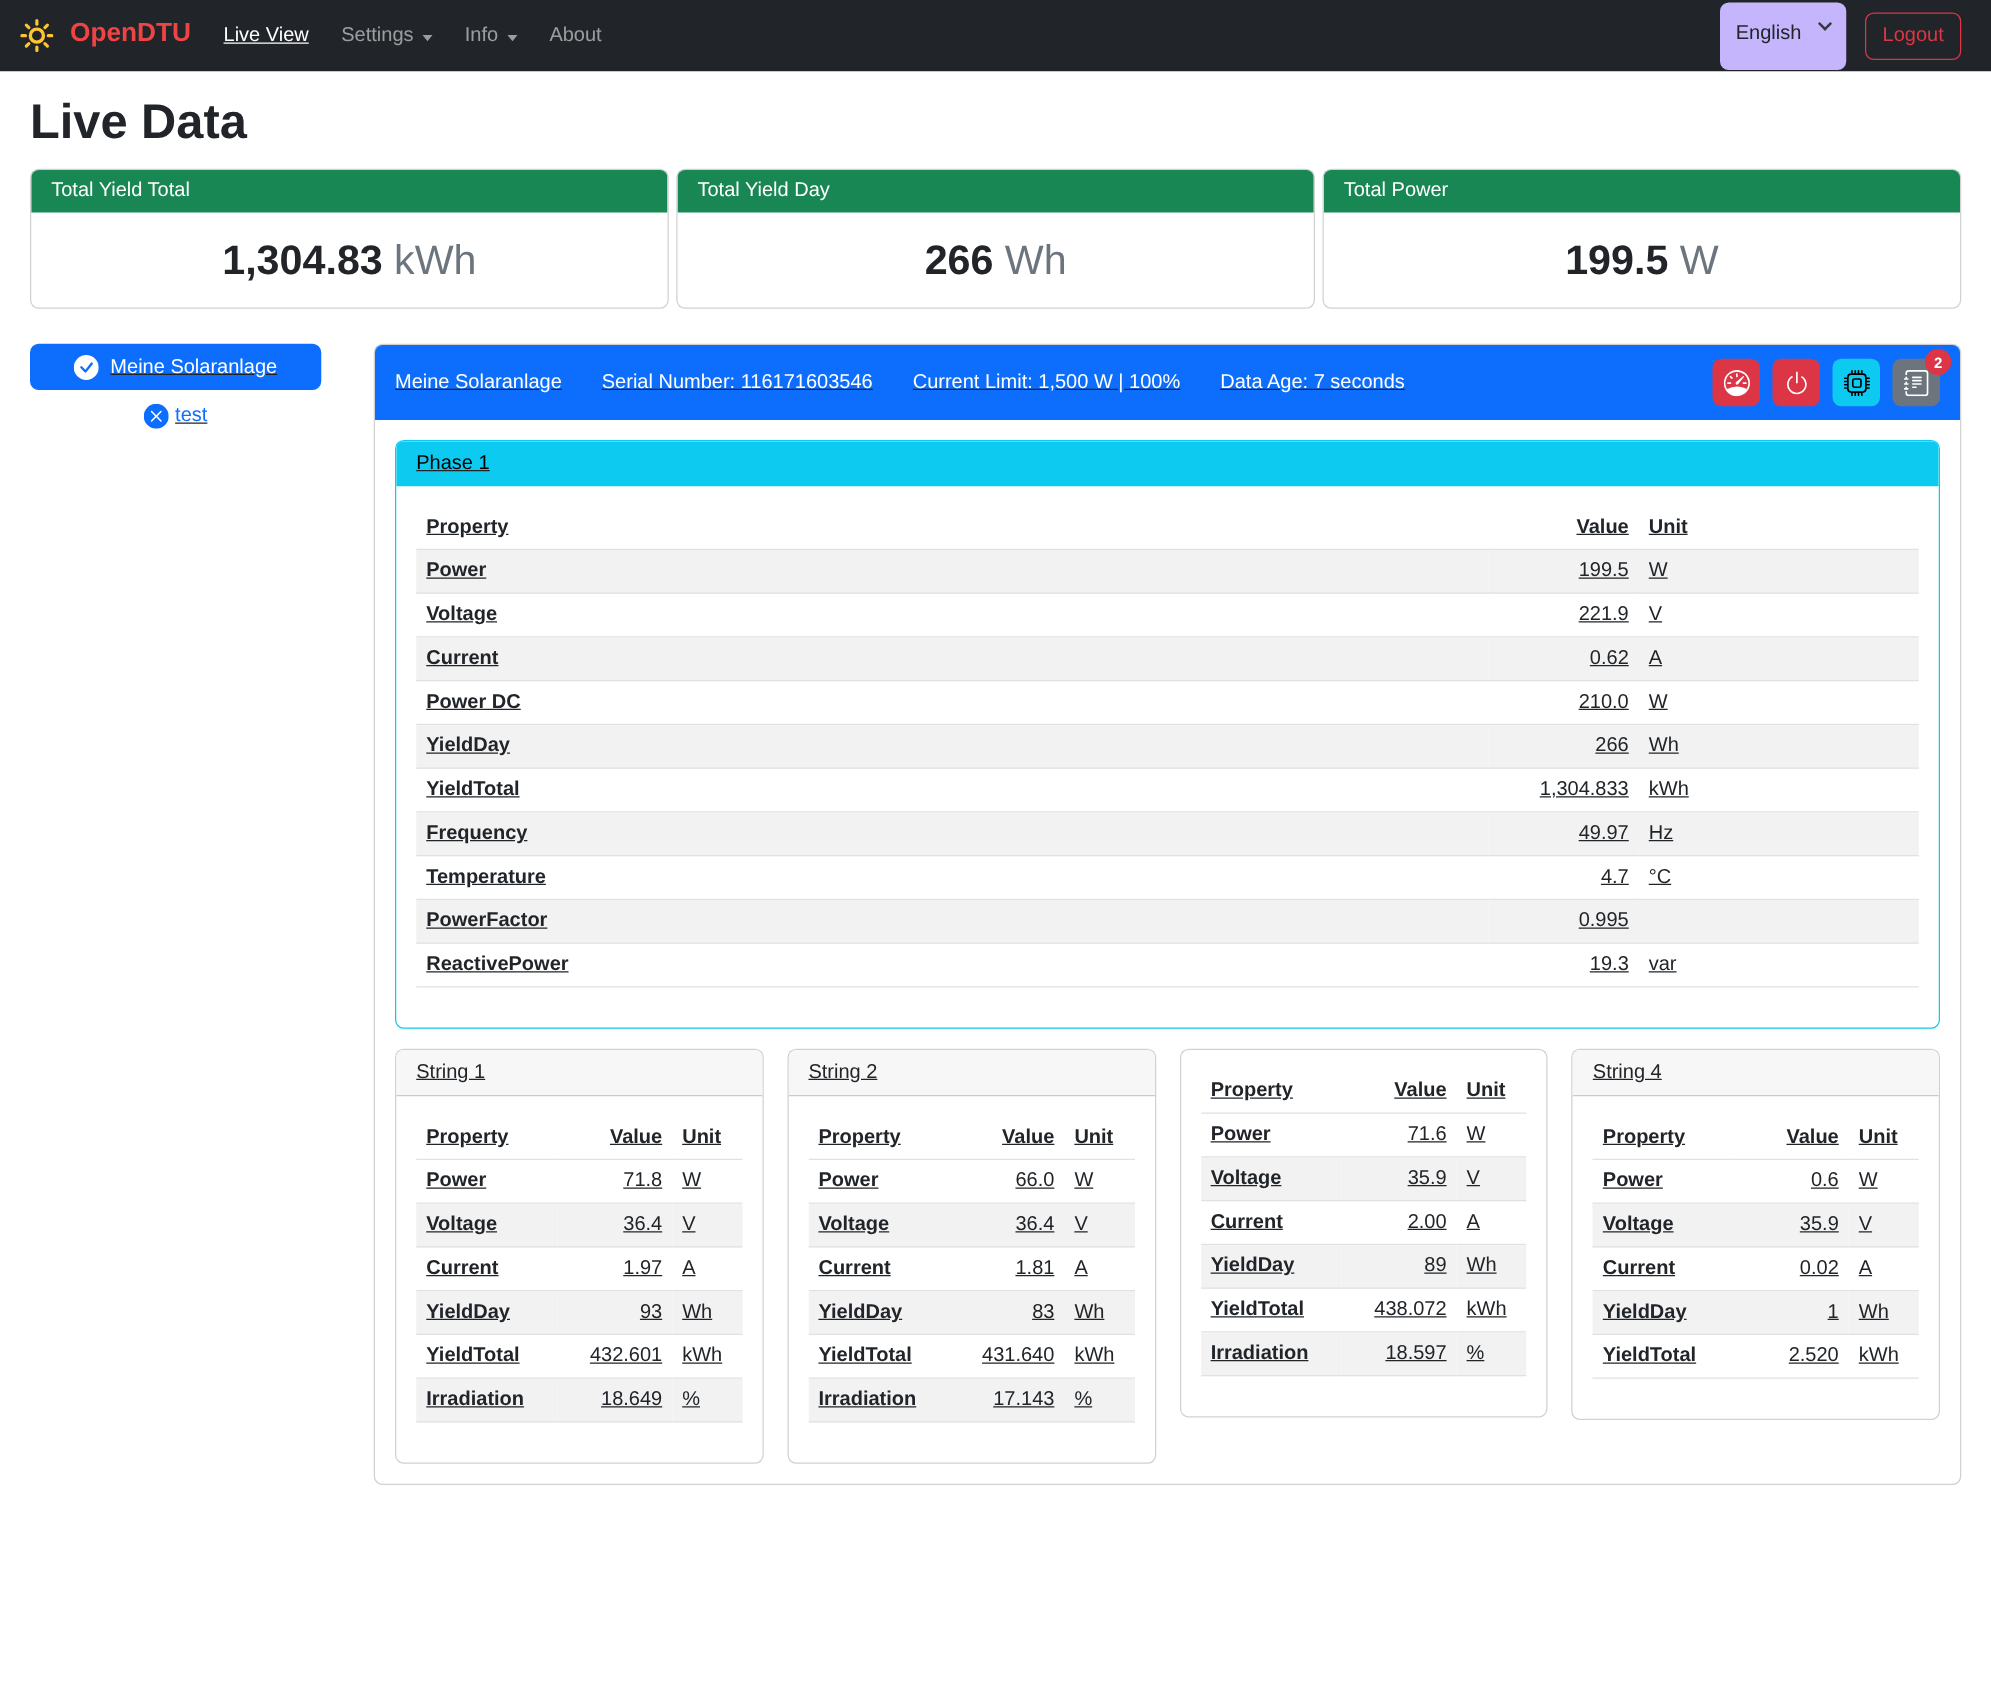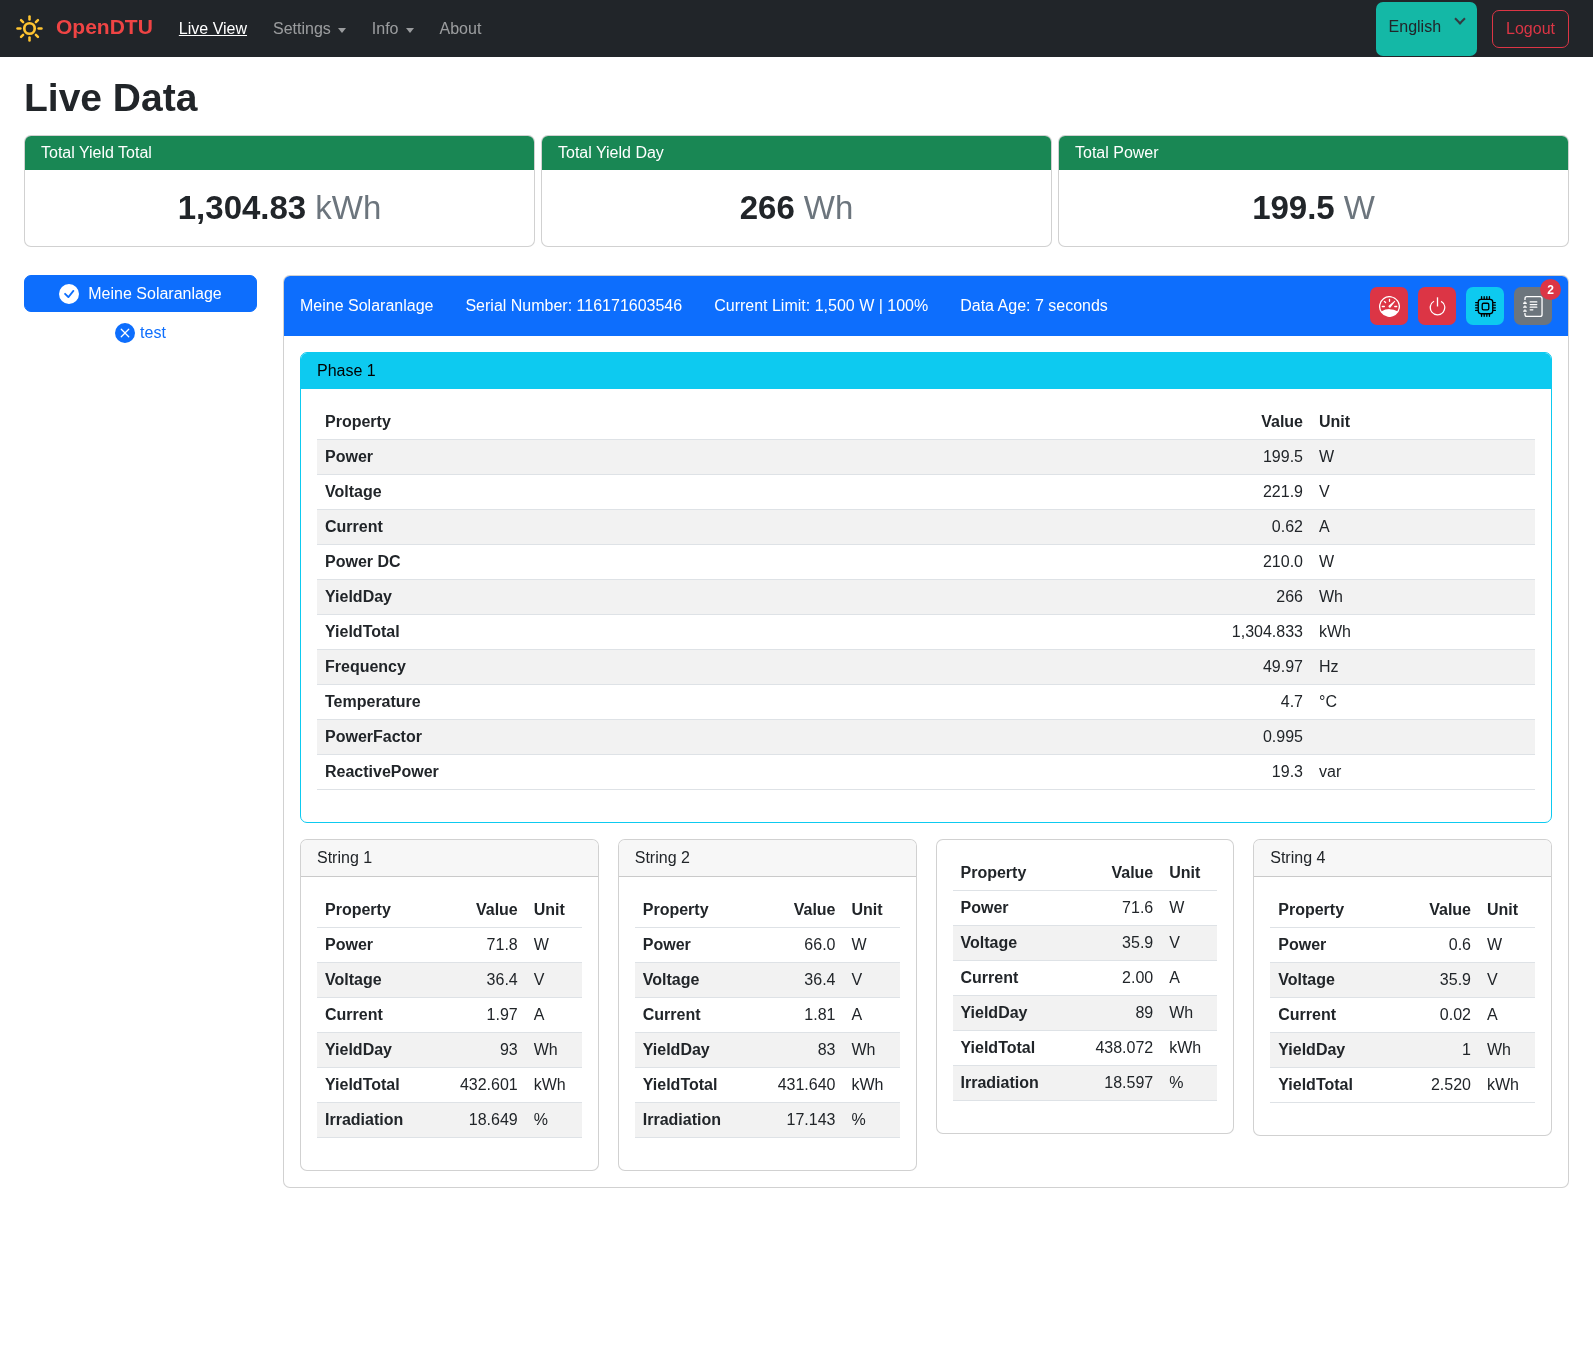--- a/index.html
+++ b/index.html
@@ -11,33 +11,33 @@
     font-size:16px;
   }
   
   .navbar { display:flex; align-items:center; background:#212529; height:57px; padding:0 24px 0 16px; }
   .brand { display:flex; gap:13px; color:#ef4444; font-size:21px; font-weight:700; margin-right:26px; }
   .nav-links { display:flex; align-items:center; gap:26px; }
   .nav-link { color:rgba(255,255,255,.55); text-decoration:none; display:flex; align-items:center; gap:7px; cursor:pointer; }
   .nav-link.active { color:#fff;text-decoration:underline; }
   .caret { width:0; height:0; border-left:4px solid transparent; border-right:4px solid transparent; border-top:5px solid currentColor; margin-top:3px; }
   .nav-right { margin-left:auto; display:flex; align-items:center; gap:15px; }
-  .lang-select { position:relative; background:#14b8a6; color:#212529; border-radius:7px; height:54px; padding:0 36px 4px 13px; display:flex; align-items:center; cursor:pointer; }
+  .lang-select { position:relative; background:#c4b5fd; color:#212529; border-radius:7px; height:54px; padding:0 36px 4px 13px; display:flex; align-items:center; cursor:pointer; }
   .chev { position:absolute; right:13px; top:13px; width:8px; height:8px; border-right:2px solid #343a40; border-bottom:2px solid #343a40; transform:rotate(45deg); }
   .logout-btn { background:transparent; color:#dc3545; border:1px solid #dc3545; border-radius:7px; height:38px; padding:0 13px; font-size:16px; font-family:inherit; cursor:pointer; }
   
   .page { padding:0 24px 12px; }
   .page-title { font-size:39px; font-weight:700; margin:19px 0 15px; }
   .summary-row { display:grid; grid-template-columns:repeat(3,1fr); gap:6px; margin-bottom:28px; }
   .summary-card { border:1px solid rgba(0,0,0,.18); border-radius:7px; overflow:hidden; background:#fff; }
   .summary-card-header { background:#198754; color:#fff; padding:8px 16px; }
   .summary-card-body { padding:16px; text-align:center; font-size:33px; line-height:44px; }
   .summary-value { font-weight:700; }
   .summary-unit { color:#6c757d; margin-left:9px; }
-  .content-row { display:grid; grid-template-columns:233px 1fr; gap:26px; align-items:start; }
+  .content-row { display:grid; grid-template-columns:233px 1fr; gap:42px; align-items:start;text-decoration:underline; }
   
   .inverter-btn { width:100%; background:#0d6efd; border:1px solid #0d6efd; color:#fff; border-radius:7px; height:37px; font-size:16px; font-family:inherit; display:flex; align-items:center; justify-content:center; gap:9px; cursor:pointer; }
   .inverter-alt { margin-top:11px; display:flex; justify-content:center; align-items:center; gap:5px; }
   .inverter-alt a { color:#0d6efd; text-decoration:none; cursor:pointer; }
   
   .inverter-card { border:1px solid rgba(0,0,0,.18); border-radius:7px; background:#fff; }
   .inverter-card-header { background:#0d6efd; border-radius:6px 6px 0 0; color:#fff; display:flex; align-items:center; gap:32px; padding:11px 16px; }
   .header-actions { margin-left:auto; display:flex; gap:10px; }
   .icon-btn { width:38px; height:38px; border-radius:7px; border:none; display:flex; align-items:center; justify-content:center; cursor:pointer; position:relative; padding:0; }
   .icon-btn.red  { background:#dc3545; }

